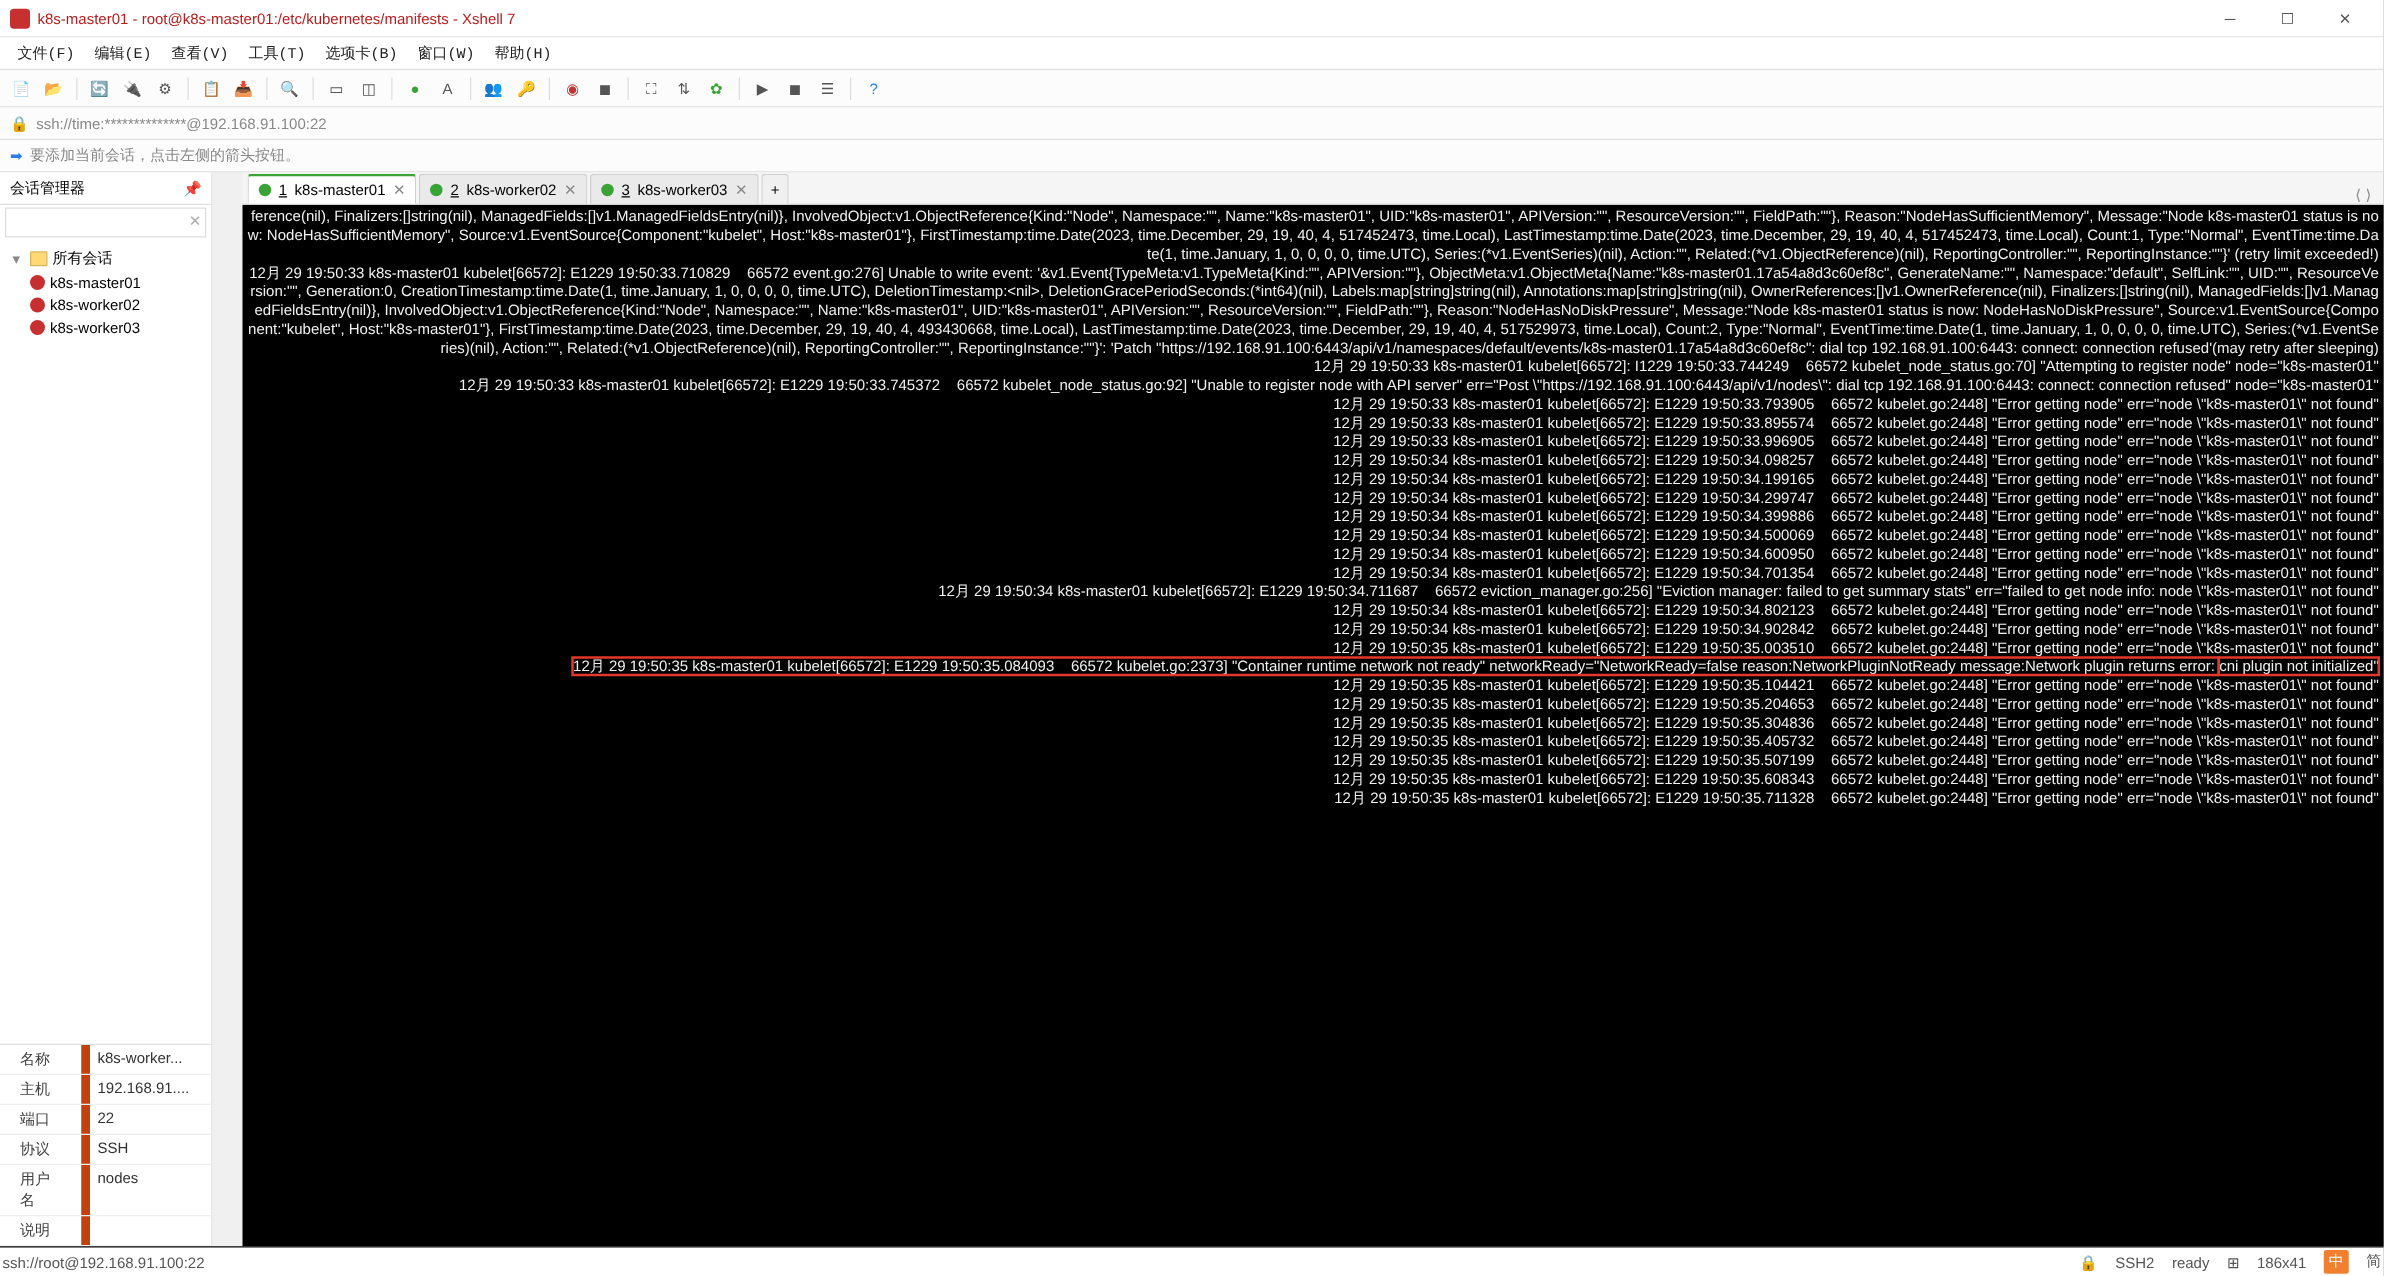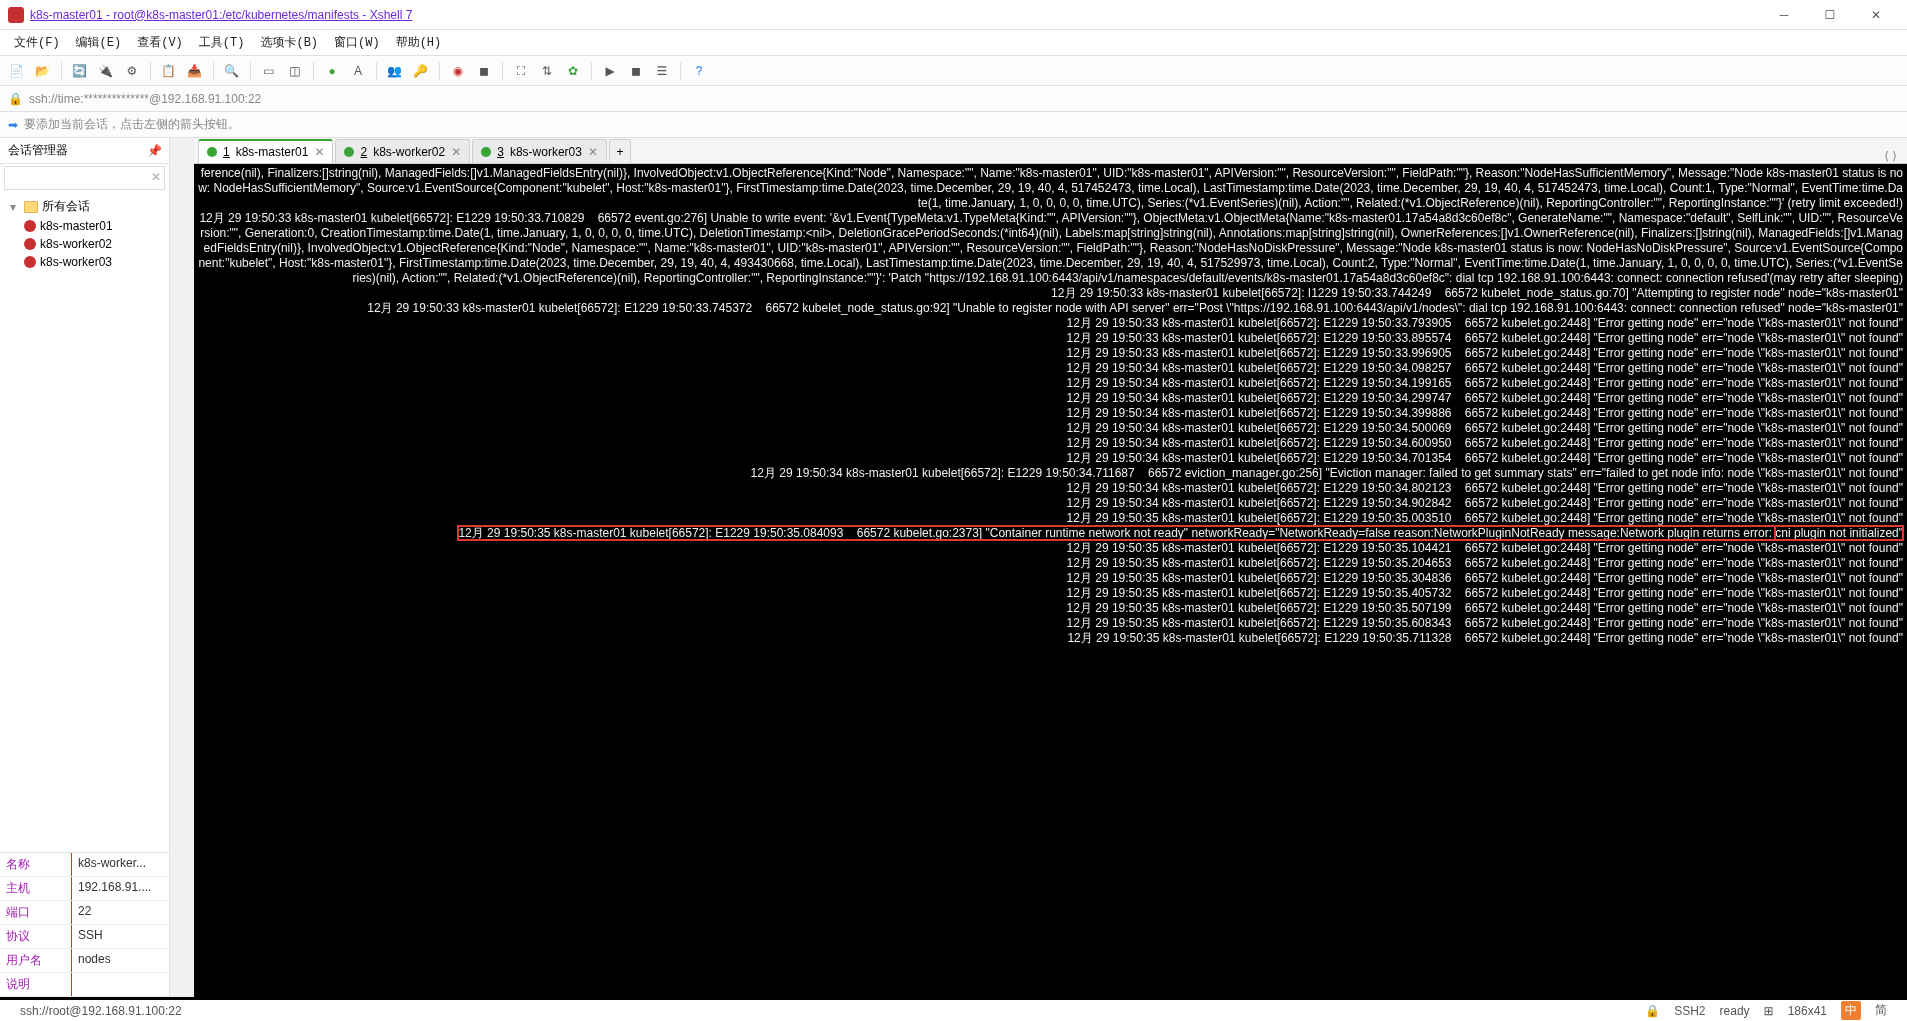--- a/index.html
+++ b/index.html
@@ -1,19 +1,19 @@
 <!DOCTYPE html>
 <html><head>
 <meta charset="utf-8">
 <style>
 * { margin: 0; padding: 0; box-sizing: border-box; font-family: "Microsoft YaHei", "Segoe UI", Tahoma, sans-serif; font-size: 12px; }
 body { background: #f0f0f0; display: flex; flex-direction: column; height: 1021px; width: 1907px; overflow: hidden; }
 .titlebar { height: 30px; background: #fff; display: flex; align-items: center; padding: 0 8px; border-bottom: 1px solid #e0e0e0; }
 .titlebar .appicon { width: 16px; height: 16px; background: #c73030; border-radius: 3px; margin-right: 6px; }
-.titlebar .title { flex: 1; color: #6d28d9; text-decoration: underline; }
+.titlebar .title { flex: 1; color: #b91c1c; }
 .titlebar .winbtn { width: 46px; height: 30px; display: flex; align-items: center; justify-content: center; color: #555; cursor: pointer; }
 .menubar { height: 26px; background: #fff; display: flex; align-items: center; padding: 0 6px; border-bottom: 1px solid #e0e0e0; }
 .menubar .mitem { padding: 3px 8px; color: #222; cursor: pointer; font-family: Liberation Mono, monospace; }
 .toolbar { height: 30px; background: #fcfcfc; display: flex; align-items: center; padding: 0 6px; gap: 4px; border-bottom: 1px solid #e0e0e0; }
 .toolbar .tbtn { width: 22px; height: 22px; display: flex; align-items: center; justify-content: center; cursor: pointer; border-radius: 2px; color: #555; }
 .toolbar .sep { width: 1px; height: 18px; background: #ddd; margin: 0 3px; }
 .addressbar { height: 26px; background: #fcfcfc; display: flex; align-items: center; padding: 0 8px; border-bottom: 1px solid #e0e0e0; color: #888; gap: 6px; }
 .addressbar .lockicon { color: #c9a050; }
 .hint { height: 26px; background: #fcfcfc; display: flex; align-items: center; padding: 0 8px; color: #888; gap: 6px; border-bottom: 1px solid #e0e0e0; }
 .hint .arrow { color: #2b7de9; }
@@ -25,34 +25,34 @@
 .sidebar .filter input { width: 100%; height: 100%; border: 1px solid #ddd; padding: 0 4px; font-size: 11px; }
 .sidebar .filter .clr { position: absolute; right: 4px; top: 4px; color: #aaa; cursor: pointer; }
 .tree { flex: 1; padding: 4px 2px; overflow: auto; }
 .tree .node { display: flex; align-items: center; gap: 4px; padding: 2px 4px; cursor: pointer; }
 .tree .fold { width: 14px; height: 14px; display: inline-flex; align-items: center; justify-content: center; color: #888; }
 .tree .foldicon { width: 14px; height: 12px; background: #ffd978; border: 1px solid #d9b65a; border-radius: 1px; }
 .tree .termicon { width: 12px; height: 12px; border-radius: 50%; background: #c73030; }
 .tree .child { padding-left: 22px; }
 .propgrid { border-top: 1px solid #e0e0e0; }
 .propgrid .row { display: flex; border-bottom: 1px solid #eee; }
-.propgrid .row .k { width: 72px; padding: 3px 6px; color: #a21caf; border-right: 1px solid #c2410c; }
+.propgrid .row .k { width: 72px; padding: 3px 16px; color: #404040; border-right: 7px solid #c2410c; }
 .propgrid .row .v { flex: 1; padding: 3px 6px; color: #333; white-space: nowrap; overflow: hidden; text-overflow: ellipsis; }
 .contentcol { flex: 1; display: flex; flex-direction: column; min-width: 0; }
 .tabbar { height: 26px; background: #f5f5f5; display: flex; align-items: flex-end; padding: 0 4px; border-bottom: 1px solid #cfcfcf; gap: 0; }
 .tab { height: 24px; min-width: 130px; display: flex; align-items: center; gap: 6px; padding: 0 8px; background: #eaeaea; border: 1px solid #cfcfcf; border-bottom: none; border-top-left-radius: 3px; border-top-right-radius: 3px; margin-right: 2px; cursor: pointer; }
 .tab.active { background: #fff; border-top: 2px solid #3aa335; }
 .tab .dot { width: 10px; height: 10px; border-radius: 50%; background: #3aa335; }
 .tab .idx { text-decoration: underline; }
 .tab .cls { margin-left: auto; color: #888; }
 .tab.add { min-width: 22px; width: 22px; justify-content: center; background: #f0f0f0; }
 .tabarrow { margin-left: auto; color: #888; padding: 0 6px; cursor: pointer; }
 .terminal { flex: 1; background: #000; color: #f0f0f0; font-family: "Consolas", "Courier New", monospace; font-size: 13px; line-height: 15px; padding: 2px 4px; white-space: pre-wrap; word-break: break-all; overflow: hidden; position: relative; text-align: right; }
 .terminal .hl { outline: 2px solid #e3362d; outline-offset: -1px; }
-.statusbar { height: 24px; background: #fff; border-top: 3px solid #000000; display: flex; align-items: center; padding: 0 20px; gap: 14px; color: #555; }
+.statusbar { height: 24px; background: #fff; border-top: 1px solid #000000; display: flex; align-items: center; padding: 0 2px; gap: 14px; color: #555; }
 .statusbar .spacer { flex: 1; }
 .statusbar .cell { display: flex; align-items: center; gap: 4px; }
 .statusbar .greenlock { color: #3aa335; }
 </style>
 </head>
 <body>
 
 <div class="titlebar">
   <span class="appicon"></span>
   <span class="title">k8s-master01 - root@k8s-master01:/etc/kubernetes/manifests - Xshell 7</span>

